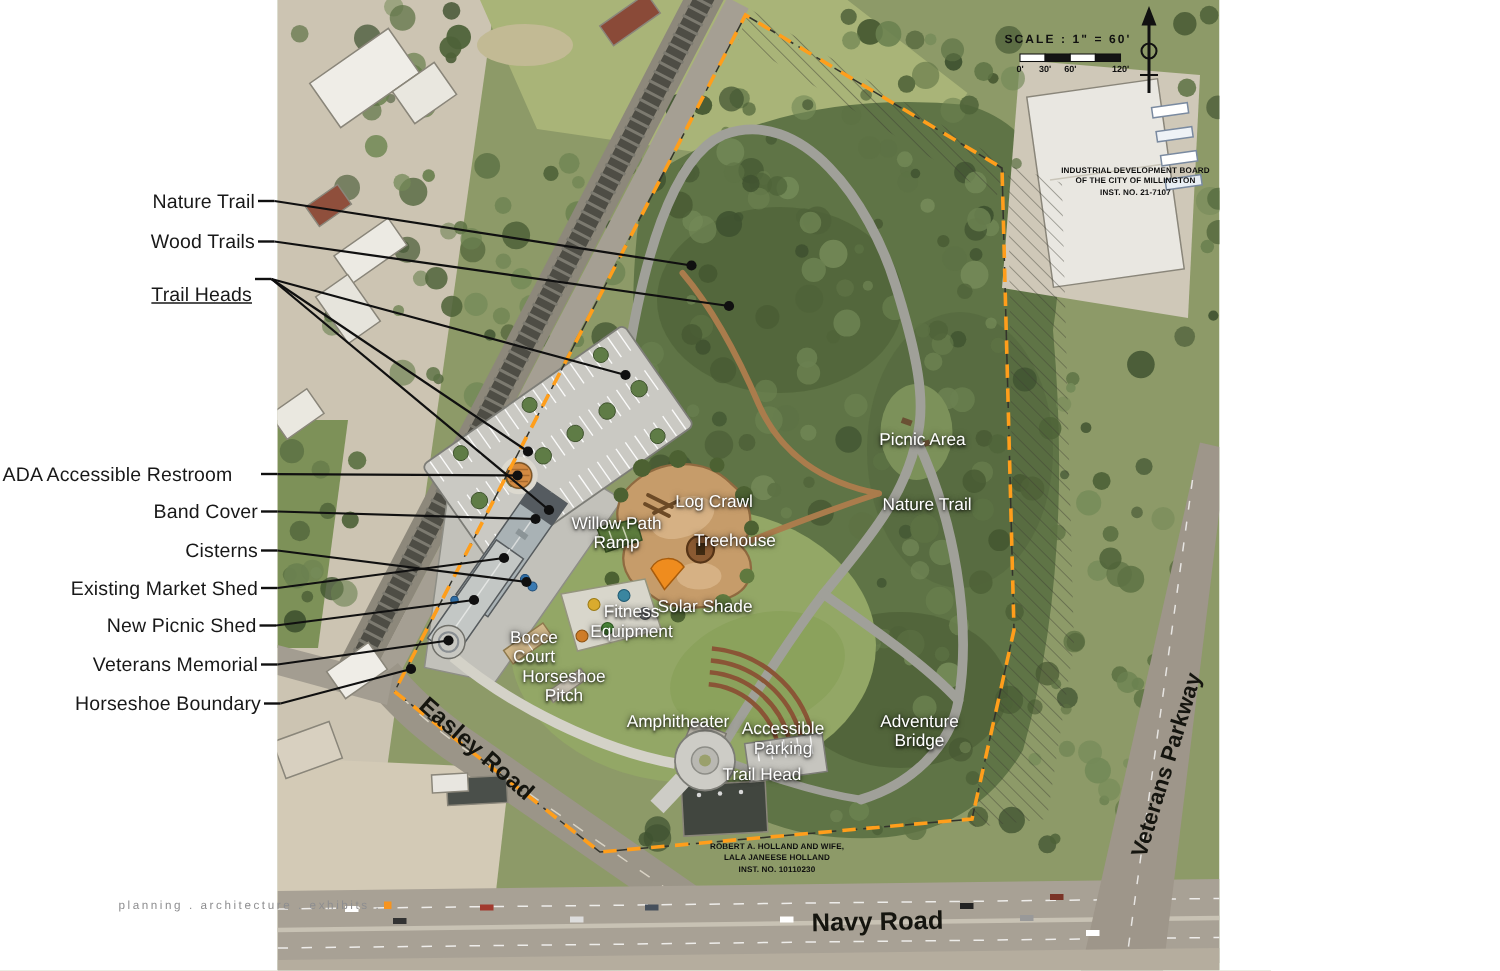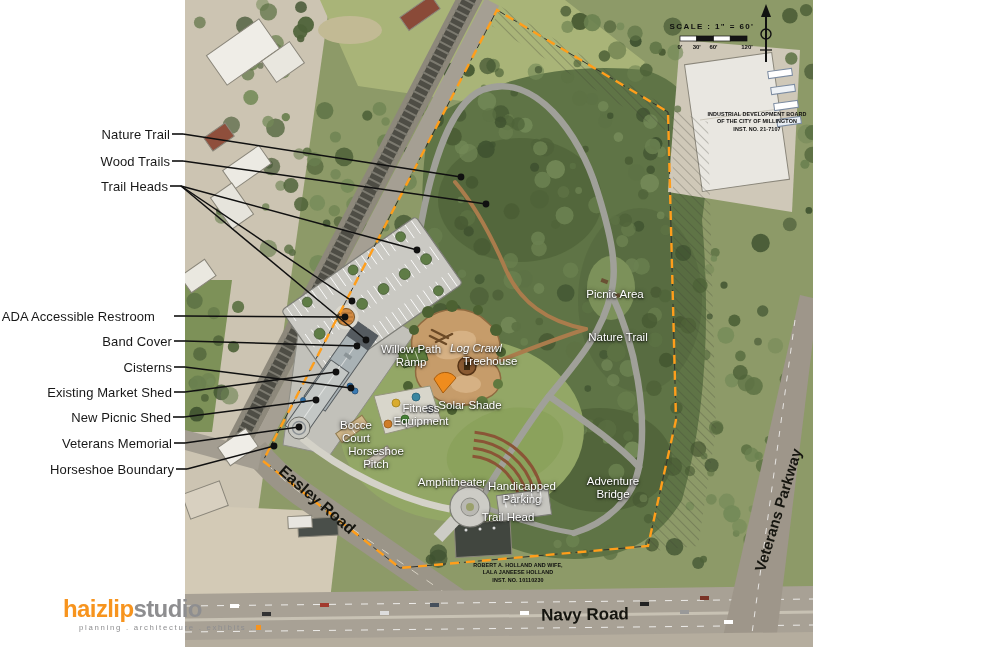--- a/index.html
+++ b/index.html
@@ -721,37 +721,37 @@
         <circle cx="299" cy="427" r="3.4" fill="#101010"></circle>
         <line x1="176" y1="469" x2="187" y2="469" stroke="#101010" stroke-width="1.6"></line>
         <line x1="187" y1="469" x2="274" y2="446" stroke="#101010" stroke-width="1.5"></line>
         <circle cx="274" cy="446" r="3.4" fill="#101010"></circle>
       </g>
 </svg>
 
 <div id="label-layer">
       <div class="left-label" style="left: 170px; top: 134px;">Nature Trail</div>
       <div class="left-label" style="left: 170px; top: 161px;">Wood Trails</div>
-      <div class="left-label" style="left: 168px; top: 186px;">Trail Heads</div>
+      <div class="left-label" style="left: 168px; top: 196px; text-decoration: underline;">Trail Heads</div>
       <div class="left-label" style="left: 155px; top: 316px;">ADA Accessible Restroom</div>
       <div class="left-label" style="left: 172px; top: 341px;">Band Cover</div>
       <div class="left-label" style="left: 172px; top: 367px;">Cisterns</div>
       <div class="left-label" style="left: 172px; top: 392px;">Existing Market Shed</div>
       <div class="left-label" style="left: 171px; top: 417px;">New Picnic Shed</div>
       <div class="left-label" style="left: 172px; top: 443px;">Veterans Memorial</div>
       <div class="left-label" style="left: 174px; top: 469px;">Horseshoe Boundary</div>
     </div>
 <div id="map-label-layer">
       <div class="map-label" style="left: 615px; top: 294px;">
         <div>Picnic Area</div>
       </div>
       <div class="map-label" style="left: 618px; top: 337px;">
         <div>Nature Trail</div>
       </div>
-      <div class="map-label" style="left: 476px; top: 348px; font-style: italic;">
+      <div class="map-label" style="left: 476px; top: 335px;">
         <div>Log Crawl</div>
       </div>
       <div class="map-label" style="left: 411px; top: 356px;">
         <div>Willow Path</div>
         <div>Ramp</div>
       </div>
       <div class="map-label" style="left: 490px; top: 361px;">
         <div>Treehouse</div>
       </div>
       <div class="map-label" style="left: 470px; top: 389px; margin-top: 16px;">
@@ -766,21 +766,21 @@
         <div>Court</div>
       </div>
       <div class="map-label" style="left: 376px; top: 458px;">
         <div>Horseshoe</div>
         <div>Pitch</div>
       </div>
       <div class="map-label" style="left: 452px; top: 482px;">
         <div>Amphitheater</div>
       </div>
       <div class="map-label" style="left: 522px; top: 493px;">
-        <div>Handicapped</div>
+        <div>Accessible</div>
         <div>Parking</div>
       </div>
       <div class="map-label" style="left: 508px; top: 517px;">
         <div>Trail Head</div>
       </div>
       <div class="map-label" style="left: 613px; top: 488px;">
         <div>Adventure</div>
         <div>Bridge</div>
       </div>
     </div>
@@ -804,21 +804,18 @@
 
 <div class="scale-title" style="left:712px;top:26px;">SCALE : 1" = 60'</div>
 <div id="scale-ticks">
       <div class="scale-tick" style="left: 680px; top: 44px;">0'</div>
       <div class="scale-tick" style="left: 696.75px; top: 44px;">30'</div>
       <div class="scale-tick" style="left: 713.5px; top: 44px;">60'</div>
       <div class="scale-tick" style="left: 747px; top: 44px;">120'</div>
     </div>
 
 <div class="logo">
-  <div class="logo-main">
-    <span id="logo-primary" style="color: rgb(247, 148, 30);">haizlip</span><span id="logo-secondary" style="color: rgb(142, 142, 144);">studio</span>
-  </div>
   <div class="logo-tag" style="color: rgb(142, 142, 144);">
     <span id="logo-tagline">planning . architecture . exhibits .</span><span class="logo-sq" id="logo-square" style="background: rgb(247, 148, 30);"></span>
   </div>
 </div>
 
 </div>
 
 </body></html>

